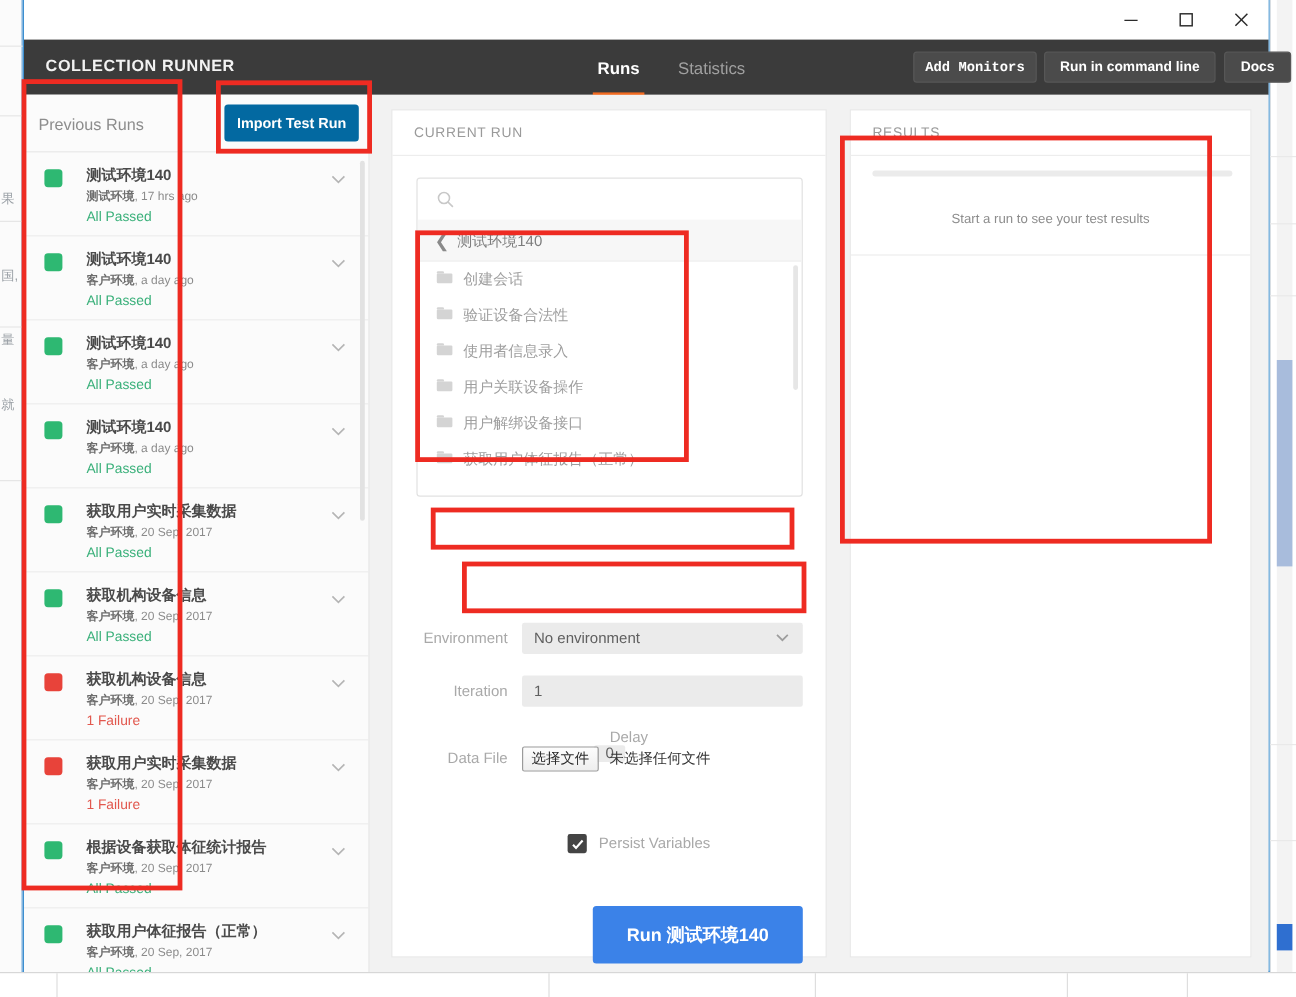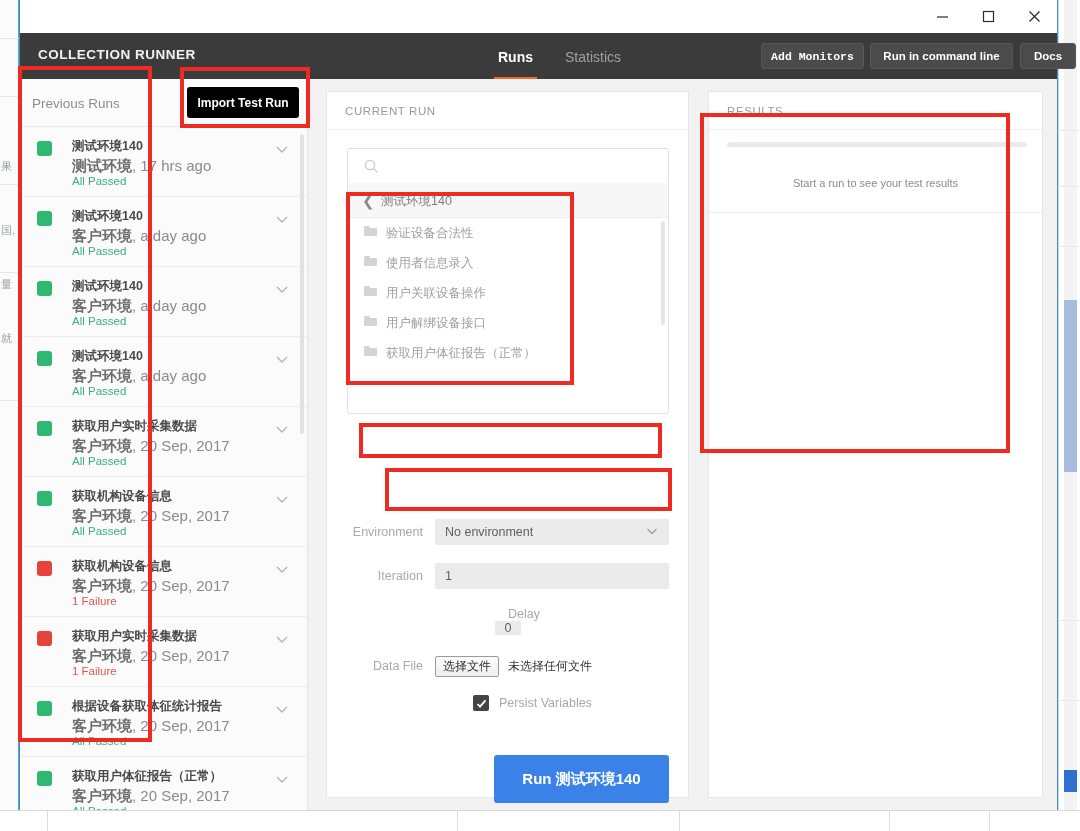--- a/index.html
+++ b/index.html
@@ -131,21 +131,21 @@
     position: absolute; left: 0; top: 0; width: 288px; height: 48px;
     border-bottom: 1px solid #e8e8e8;
     background: #fbfbfb;
   }
   #sidebar-title {
     position: absolute; left: 12px; top: 17px;
     font-size: 13.5px; color: #8d8d8d;
   }
   #import-btn {
     position: absolute; left: 167px; top: 8px; width: 112px; height: 31px;
-    background: #000000; border: none; border-radius: 3px;
+    background: #0369a1; border: none; border-radius: 3px;
     color: #ffffff; font-size: 12px; font-weight: bold;
     font-family: "Liberation Sans", sans-serif;
     cursor: pointer;
   }
   #runs-list {
     position: absolute; left: 0; top: 48px; width: 288px; height: 683px;
     overflow: hidden;
   }
   .run-item {
     position: relative; height: 70px;
@@ -156,21 +156,21 @@
     position: absolute; left: 17px; top: 14px; width: 15px; height: 15px;
     border-radius: 3px;
   }
   .run-name {
     position: absolute; left: 52px; top: 11px;
     font-size: 12.5px; font-weight: bold; color: #4a4a4a;
     white-space: nowrap;
   }
   .run-meta {
     position: absolute; left: 52px; top: 30px;
-    font-size: 15px; color: #8b8b8b; white-space: nowrap;
+    font-size: 10px; color: #8b8b8b; white-space: nowrap;
   }
   .run-meta b { color: #6d6d6d; font-weight: bold; }
   .run-status {
     position: absolute; left: 52px; top: 48px;
     font-size: 11.5px; white-space: nowrap;
   }
   .run-chevron {
     position: absolute; right: 18px; top: 14px;
     color: #b5b5b5;
   }
@@ -270,21 +270,21 @@
     font-family: "Liberation Sans", sans-serif;
     display: flex; align-items: center;
   }
   .fctl.select { position: relative; cursor: pointer; }
   .fctl.select .caret {
     position: absolute; right: 10px; top: 5px; color: #9d9d9d;
   }
   #row-env  { top: 427px; }
   #row-iter { top: 471px; }
   #row-delay{ top: 515px; flex-direction: column; }
-  #row-file { top: 562px; height: 24px; }
+  #row-file { top: 528px; height: 24px; }
   #file-btn {
     height: 21px; padding: 0 7px;
     background: linear-gradient(#fdfdfd,#eeeeee);
     border: 1px solid #9a9a9a; border-radius: 2px;
     font-size: 12px; color: #2b2b2b;
     display: flex; align-items: center; cursor: pointer;
     font-family: "Liberation Sans", sans-serif;
   }
   #file-none {
     margin-left: 9px; font-size: 12px; color: #333333;
@@ -524,20 +524,26 @@
         <div id="picker-crumb">
           <span id="crumb-back">❮</span>
           <span id="crumb-label">测试环境140</span>
         </div>
 
         <div id="picker-items">
             <div class="picker-row">
               <span class="folder-icon">
                 <i></i>
               </span>
+              <span class="picker-label">创建会话</span>
+            </div>
+            <div class="picker-row">
+              <span class="folder-icon">
+                <i></i>
+              </span>
               <span class="picker-label">验证设备合法性</span>
             </div>
             <div class="picker-row">
               <span class="folder-icon">
                 <i></i>
               </span>
               <span class="picker-label">使用者信息录入</span>
             </div>
             <div class="picker-row">
               <span class="folder-icon">

